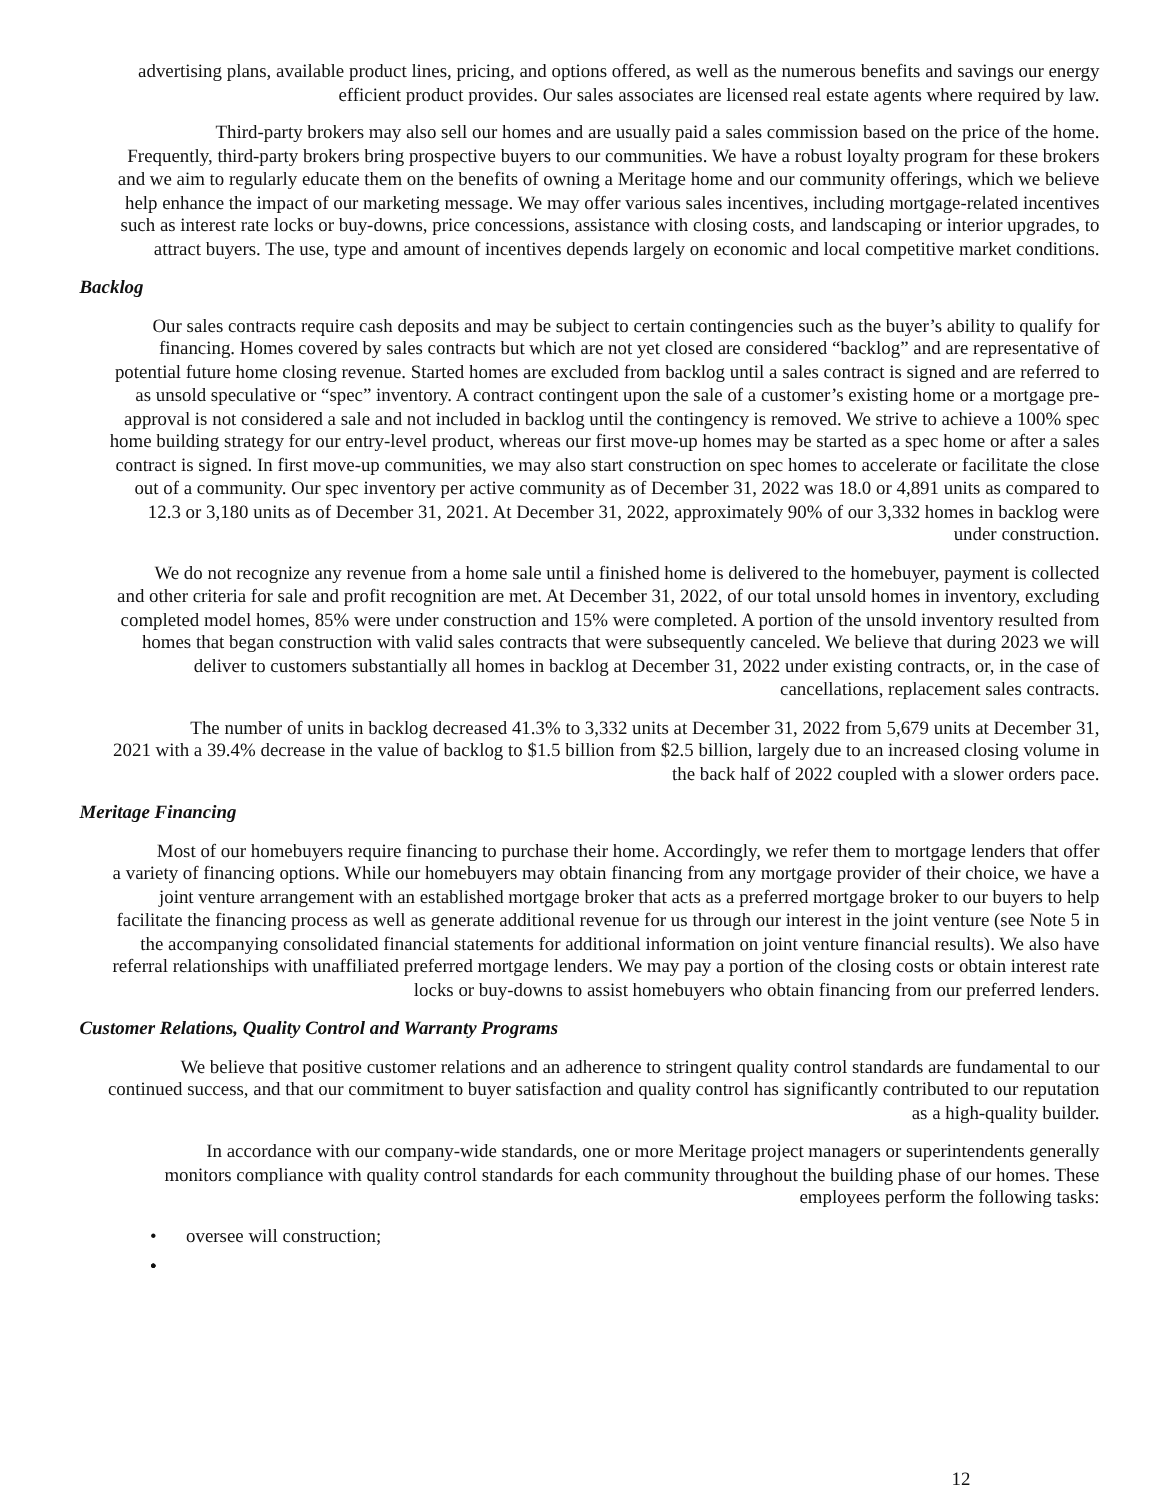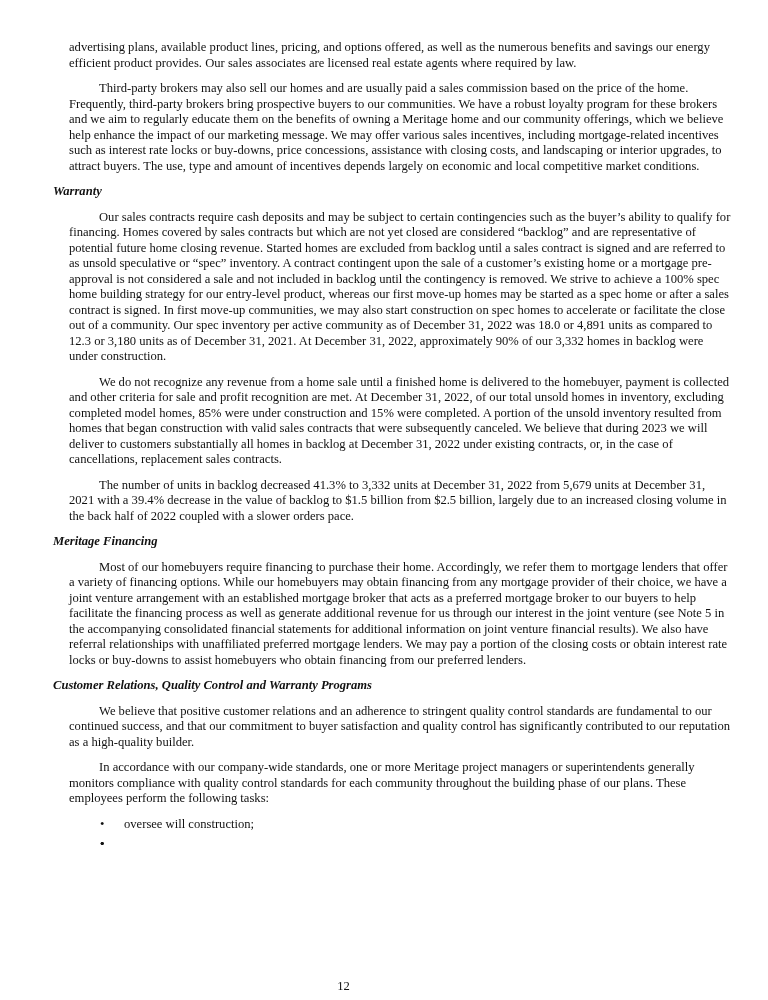--- a/index.html
+++ b/index.html
@@ -12,21 +12,21 @@
       color: #111111;
     }
     .page {
       position: absolute;
       left: 53px;
       top: 40px;
       width: 680px;
       font-size: 12.6px;
       line-height: 15.5px;
     }
-    p { margin: 0 0 10px 16px; text-align: left; }
+    p { margin: 0 0 10px 16px; text-align: right; }
     p.indent { text-indent: 30px; }
     h3 {
       font-size: 12.6px;
       font-style: italic;
       font-weight: bold;
       margin: 0 0 10px 0;
       line-height: 15.5px;
     }
     ul.tasks {
       list-style: none;
@@ -41,48 +41,47 @@
     ul.tasks li .bullet {
       position: absolute;
       left: 47px;
       top: 0;
     }
     .page-number {
       position: absolute;
       left: 0;
       width: 647px;
       top: 979px;
-      text-align: center;
+      text-align: right;
       font-size: 12.6px;
-      padding-left: 20px;
     }
   </style>
 </head>
 <body>
 
 <div class="page">
   <p>advertising plans, available product lines, pricing, and options offered, as well as the numerous benefits and savings our energy efficient product provides. Our sales associates are licensed real estate agents where required by law.</p>
   <p class="indent">Third-party brokers may also sell our homes and are usually paid a sales commission based on the price of the home. Frequently, third-party brokers bring prospective buyers to our communities. We have a robust loyalty program for these brokers and we aim to regularly educate them on the benefits of owning a Meritage home and our community offerings, which we believe help enhance the impact of our marketing message. We may offer various sales incentives, including mortgage-related incentives such as interest rate locks or buy-downs, price concessions, assistance with closing costs, and landscaping or interior upgrades, to attract buyers. The use, type and amount of incentives depends largely on economic and local competitive market conditions.</p>
 
   <section>
-    <h3>Warranty</h3>
+    <h3>Backlog</h3>
     <p class="indent">Our sales contracts require cash deposits and may be subject to certain contingencies such as the buyer’s ability to qualify for financing. Homes covered by sales contracts but which are not yet closed are considered “backlog” and are representative of potential future home closing revenue. Started homes are excluded from backlog until a sales contract is signed and are referred to as unsold speculative or “spec” inventory. A contract contingent upon the sale of a customer’s existing home or a mortgage pre-approval is not considered a sale and not included in backlog until the contingency is removed. We strive to achieve a 100% spec home building strategy for our entry-level product, whereas our first move-up homes may be started as a spec home or after a sales contract is signed. In first move-up communities, we may also start construction on spec homes to accelerate or facilitate the close out of a community. Our spec inventory per active community as of December 31, 2022 was 18.0 or 4,891 units as compared to 12.3 or 3,180 units as of December 31, 2021. At December 31, 2022, approximately 90% of our 3,332 homes in backlog were under construction.</p>
     <p class="indent">We do not recognize any revenue from a home sale until a finished home is delivered to the homebuyer, payment is collected and other criteria for sale and profit recognition are met. At December 31, 2022, of our total unsold homes in inventory, excluding completed model homes, 85% were under construction and 15% were completed. A portion of the unsold inventory resulted from homes that began construction with valid sales contracts that were subsequently canceled. We believe that during 2023 we will deliver to customers substantially all homes in backlog at December 31, 2022 under existing contracts, or, in the case of cancellations, replacement sales contracts.</p>
     <p class="indent">The number of units in backlog decreased 41.3% to 3,332 units at December 31, 2022 from 5,679 units at December 31, 2021 with a 39.4% decrease in the value of backlog to $1.5 billion from $2.5 billion, largely due to an increased closing volume in the back half of 2022 coupled with a slower orders pace.</p>
   </section>
 
   <section>
     <h3>Meritage Financing</h3>
     <p class="indent">Most of our homebuyers require financing to purchase their home. Accordingly, we refer them to mortgage lenders that offer a variety of financing options. While our homebuyers may obtain financing from any mortgage provider of their choice, we have a joint venture arrangement with an established mortgage broker that acts as a preferred mortgage broker to our buyers to help facilitate the financing process as well as generate additional revenue for us through our interest in the joint venture (see Note 5 in the accompanying consolidated financial statements for additional information on joint venture financial results). We also have referral relationships with unaffiliated preferred mortgage lenders. We may pay a portion of the closing costs or obtain interest rate locks or buy-downs to assist homebuyers who obtain financing from our preferred lenders.</p>
   </section>
 
   <section>
     <h3>Customer Relations, Quality Control and Warranty Programs</h3>
     <p class="indent">We believe that positive customer relations and an adherence to stringent quality control standards are fundamental to our continued success, and that our commitment to buyer satisfaction and quality control has significantly contributed to our reputation as a high-quality builder.</p>
-    <p class="indent">In accordance with our company-wide standards, one or more Meritage project managers or superintendents generally monitors compliance with quality control standards for each community throughout the building phase of our plans. These employees perform the following tasks:</p>
+    <p class="indent">In accordance with our company-wide standards, one or more Meritage project managers or superintendents generally monitors compliance with quality control standards for each community throughout the building phase of our homes. These employees perform the following tasks:</p>
     <ul class="tasks">
       <li>
         <span class="bullet">•</span>
         <span>oversee will construction;</span>
       </li>
       <li>
         <span class="bullet">•</span>
       </li>
       <li>
         <span class="bullet">•</span>

